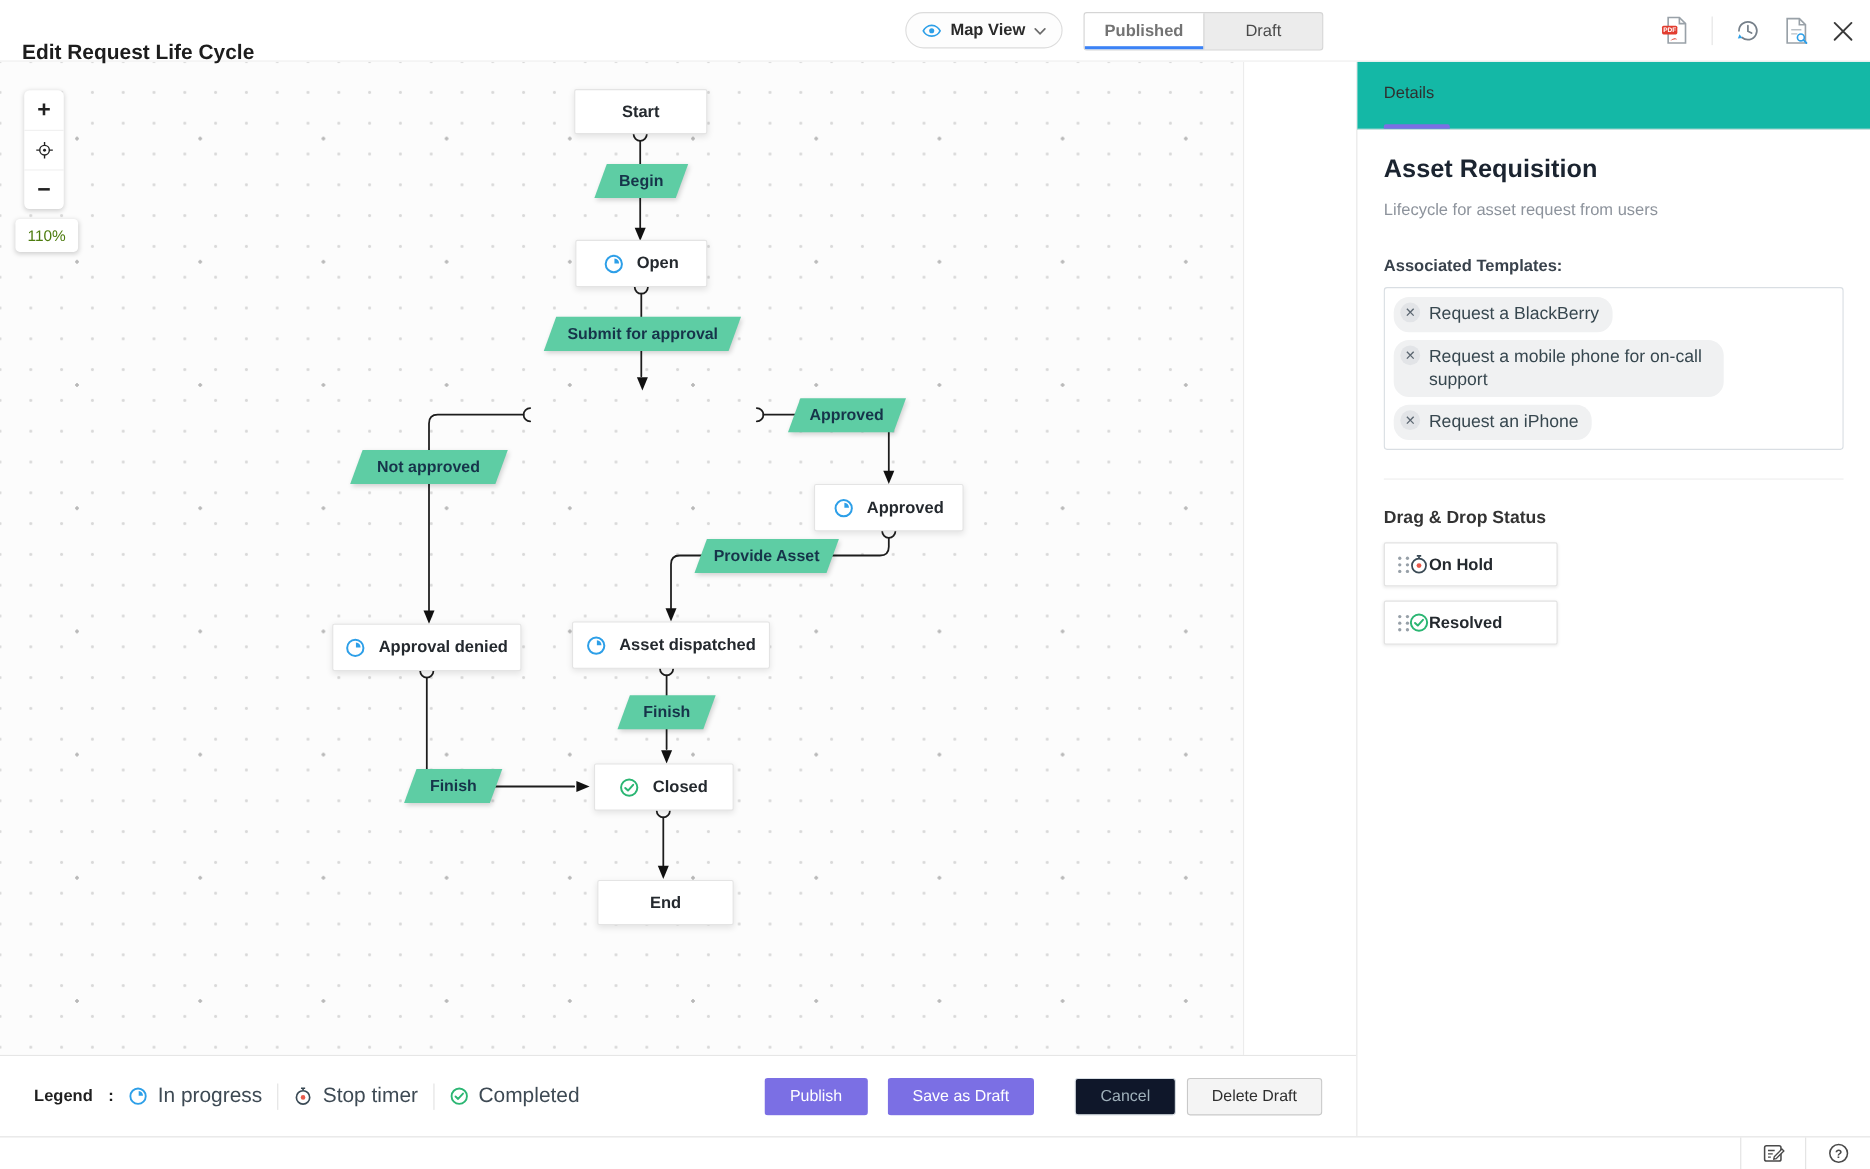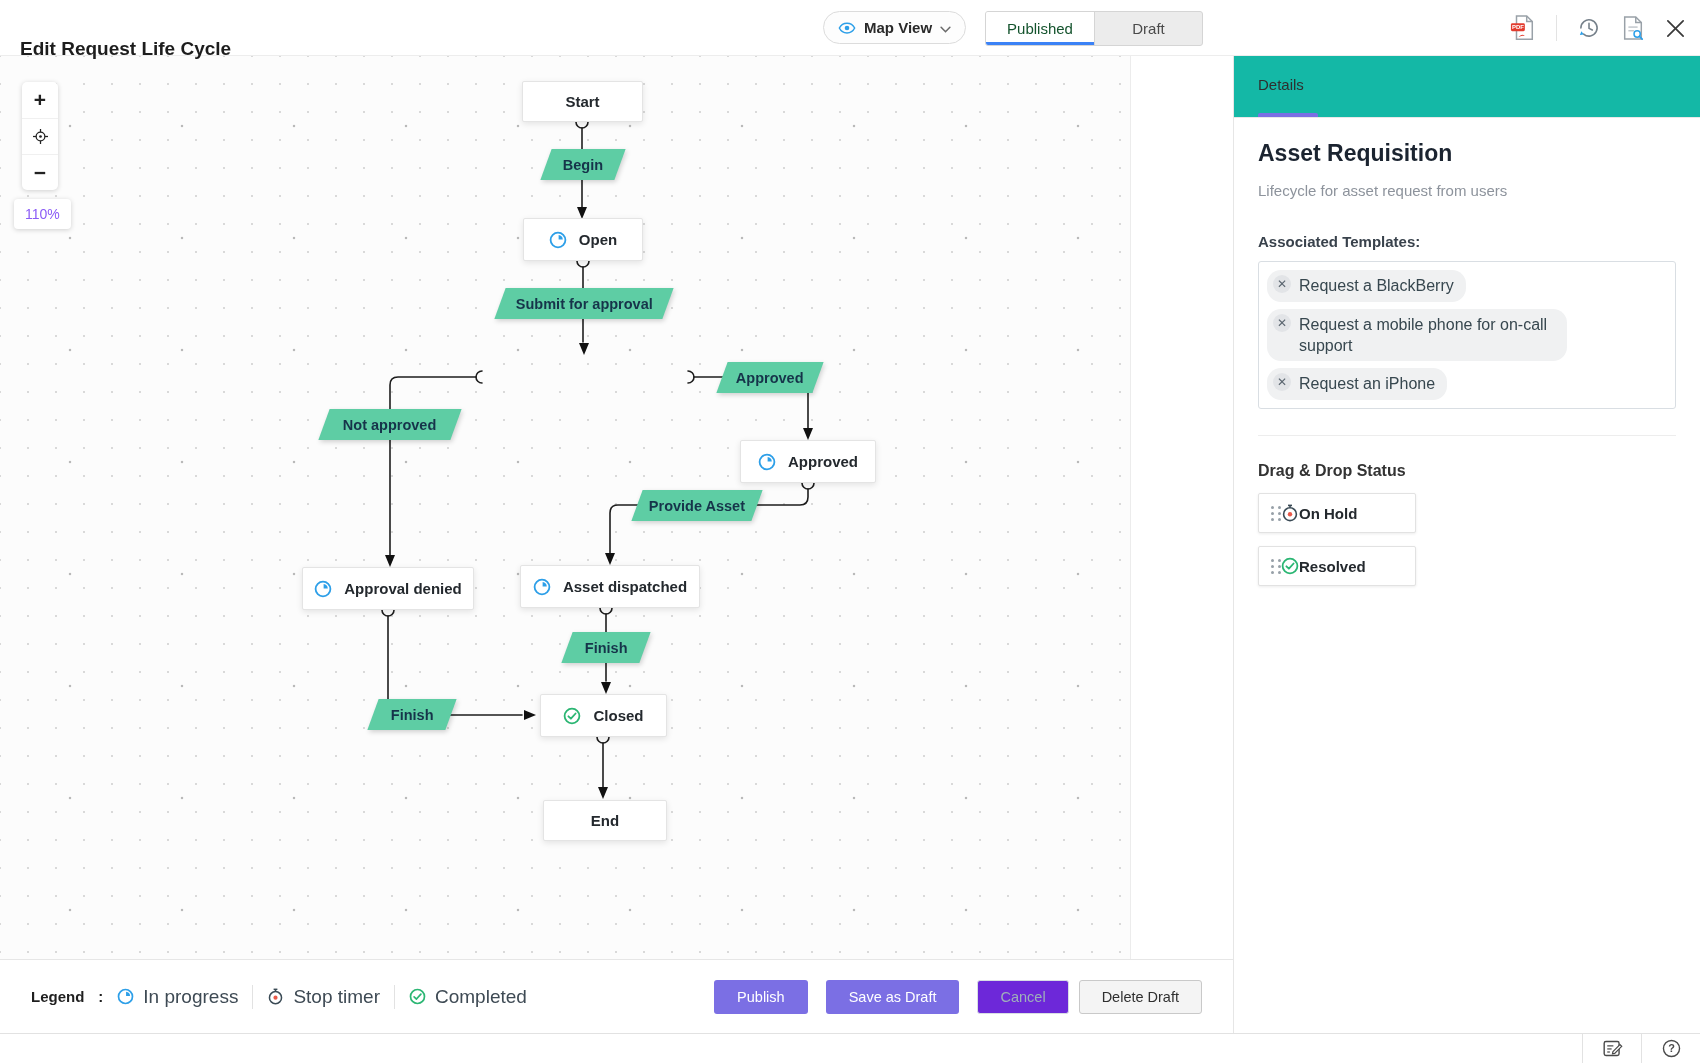--- a/index.html
+++ b/index.html
@@ -6,21 +6,21 @@
   html,body { width:1700px; height:1063px; font-family:"Liberation Sans", sans-serif; background:#fff; overflow:hidden; }
   #app { position:relative; width:1700px; height:1063px; background:#fff; }
 
   
   .header { position:absolute; top:0; left:0; right:0; height:56px; background:#fff; border-bottom:1px solid #ededed; z-index:30; }
   .header-title { position:absolute; left:20px; top:14px; font-size:19px; font-weight:700; color:#1d1d1d;margin-top:24px; }
   .view-pill { position:absolute; left:823px; top:11px; height:33px; display:flex; align-items:center; gap:8px; padding:0 14px; border:1px solid #dcdcdc; border-radius:17px; background:#fdfdfd; cursor:pointer; }
   .view-pill .label { font-size:15px; font-weight:600; color:#2a2a2a; }
   .tab-group { position:absolute; left:985px; top:11px; height:35px; display:flex; border:1px solid #d5d5d5; border-radius:3px; overflow:hidden; background:#ececec; }
   .tab { width:108px; display:flex; align-items:center; justify-content:center; font-size:15px; color:#4a4a4a; cursor:pointer; position:relative; }
-  .tab.active { background:#fff; color:#14532d; font-weight:400; }
+  .tab.active { background:#fff; color:#737373; font-weight:700; }
   .tab.active::after { content:""; position:absolute; left:0; right:0; bottom:0; height:3px; background:#3b82f6; }
   .tab + .tab { border-left:1px solid #d5d5d5; }
   .header-icons { position:absolute; right:14px; top:0; height:56px; display:flex; align-items:center; gap:20px; }
   .hicon { display:flex; align-items:center; justify-content:center; cursor:pointer; }
   .hsep { width:1px; height:26px; background:#e3e3e3; }
 
   
   .canvas { position:absolute; top:56px; left:0; width:1233px; bottom:30px; background:#fff; overflow:hidden; }
   .canvas-surface { position:absolute; top:0; left:0; width:1131px; bottom:74px; border-right:1px solid #ececec;
     background-color:#fcfcfc;
@@ -28,41 +28,41 @@
     background-size: 112px 112px, 28px 28px; background-position: 14px 14px, 14px 14px; }
   .panel { position:absolute; top:56px; left:1233px; right:0; bottom:30px; background:#fff; border-left:1px solid #e6e6e6; }
   .app-footer { position:absolute; bottom:0; left:0; right:0; height:30px; background:#fff; border-top:1px solid #e2e2e2; display:flex; align-items:center; justify-content:flex-end; z-index:40; }
   .app-footer .fsep { width:1px; height:30px; background:#e2e2e2; }
   .app-footer .ficon { width:58px; display:flex; align-items:center; justify-content:center; cursor:pointer; height:30px; }
 
   
   .zoom-stack { position:absolute; left:22px; top:26px; width:36px; background:#fff; border-radius:5px; box-shadow:0 1px 5px rgba(0,0,0,.18); display:flex; flex-direction:column; align-items:stretch; z-index:10; }
   .zoom-btn { height:36px; display:flex; align-items:center; justify-content:center; font-size:21px; font-weight:700; color:#222; cursor:pointer; }
   .zoom-btn + .zoom-btn { border-top:1px solid #f0f0f0; }
-  .zoom-level { position:absolute; left:14px; top:143px; background:#fff; border-radius:4px; box-shadow:0 1px 5px rgba(0,0,0,.18); padding:7px 11px; font-size:14px; color:#8b5cf6; z-index:10; }
+  .zoom-level { position:absolute; left:14px; top:143px; background:#fff; border-radius:4px; box-shadow:0 1px 5px rgba(0,0,0,.18); padding:7px 11px; font-size:14px; color:#4d7c0f; z-index:10; }
 
   
   .edges { position:absolute; left:0; top:0; z-index:1; }
   .node { position:absolute; background:#fff; border:1px solid #e4e4e4; border-radius:2px; box-shadow:0 2px 6px rgba(0,0,0,.10);
     display:flex; align-items:center; justify-content:center; gap:12px; font-size:15px; font-weight:600; color:#24292e; z-index:3; cursor:pointer; }
   .trans { position:absolute; height:31px; background:#5ecda4; transform:skewX(-20deg); box-shadow:2px 2px 5px rgba(0,0,0,.18);
     display:flex; align-items:center; justify-content:center; z-index:2; cursor:pointer; }
   .trans > span { transform:skewX(20deg); font-size:14.5px; font-weight:700; color:#16344a; white-space:nowrap; }
 
   
   .canvas-footer { position:absolute; left:0; right:0; bottom:0; height:74px; background:#fff; border-top:1px solid #e6e6e6; display:flex; align-items:center; padding:0 31px; z-index:5; }
   .legend { display:flex; align-items:center; gap:14px; }
   .legend-title { font-size:15px; font-weight:700; color:#1f1f1f; }
   .legend-colon { font-size:15px; font-weight:700; color:#1f1f1f; }
   .legend-item { display:flex; align-items:center; gap:8px; font-size:19px; color:#3e4a54; }
   .vsep { width:1px; height:24px; background:#e2e2e2; }
   .footer-buttons { margin-left:auto; display:flex; align-items:center; gap:18px; }
   .btn { height:34px; padding:0 22px; border-radius:3px; font-size:14.5px; display:flex; align-items:center; justify-content:center; cursor:pointer; border:1px solid transparent; font-family:"Liberation Sans", sans-serif; }
   .btn-primary { background:#7b6fe4; color:#fff; }
-  .btn-cancel { background:#6d28d9; border-color:#d8dee4; color:#9fb0ba; }
+  .btn-cancel { background:#0f172a; border-color:#d8dee4; color:#9fb0ba;margin-left:19px; }
   .btn-delete { background:#f4f4f4; border-color:#c9c9c9; color:#2f2f2f; margin-left:-8px; }
 
   
   .panel-strip { position:relative; height:62px; background:#14b8a6; border-bottom:1px solid #e8e8e8; }
   .panel-tab { position:absolute; left:24px; top:20px; font-size:15px; color:#2f2f2f; cursor:pointer; }
   .panel-tab-underline { position:absolute; left:24px; bottom:0; width:60px; height:4px; background:#7b6fe4; border-radius:2px 2px 0 0; }
   .panel-body { padding:22px 24px 0 24px; }
   .panel-title { font-size:23px; font-weight:700; color:#1b2430; }
   .panel-subtitle { margin-top:15px; font-size:15px; color:#8d939c; }
   .templates-label { margin-top:34px; font-size:15px; font-weight:700; color:#39424c; }

